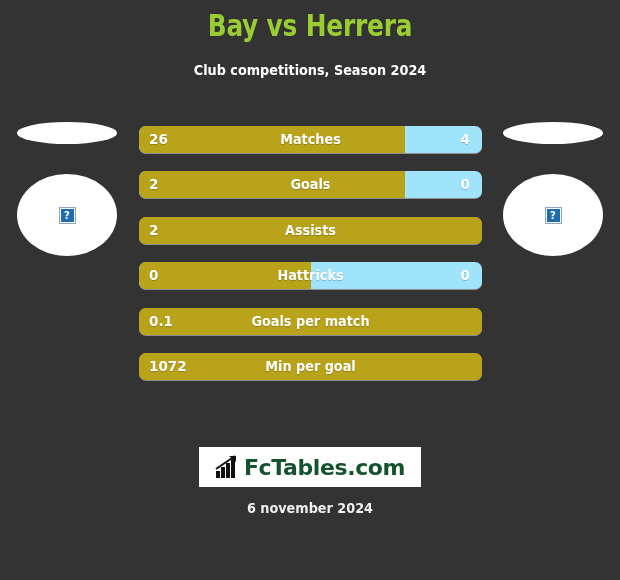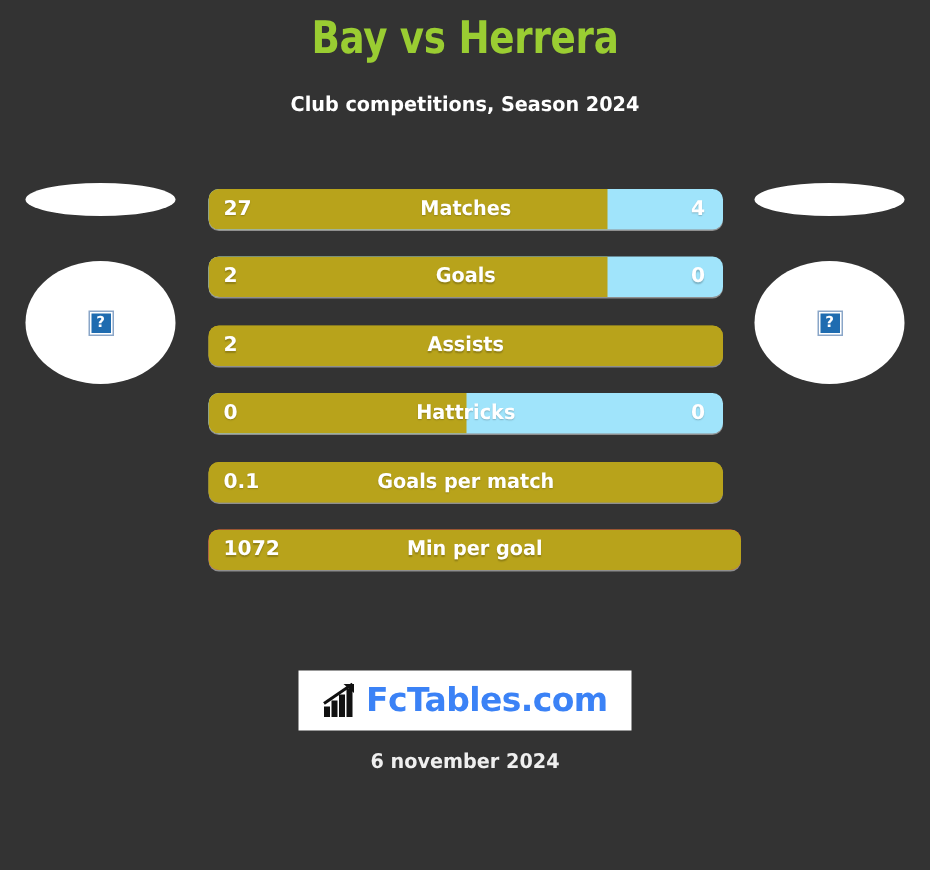--- a/index.html
+++ b/index.html
@@ -159,21 +159,21 @@
     background: #ffffff;
     display: flex;
     align-items: center;
     justify-content: center;
     gap: 3px;
   }
   #logo-mark {
     display: block;
   }
   #logo-text {
-    color: #3b82f6;
+    color: #14532d;
     font-size: 22px;
     font-weight: bold;
     font-family: "DejaVu Sans", sans-serif;
     letter-spacing: -0.4px;
   }
   #date {
     position: absolute;
     top: 500px;
     left: 0;
     width: 620px;
@@ -205,21 +205,21 @@
   <div class="badge-oval">
     <span class="broken-img">
       <span class="inner">?</span>
     </span>
   </div>
 </div>
 
 <div id="bars">
     <div class="bar-row" style="background: rgb(160, 228, 251);">
       <div class="bar-home" style="width: 77.6%; background: rgb(184, 163, 27);"></div>
-      <span class="bar-val home">27</span>
+      <span class="bar-val home">26</span>
       <span class="bar-label">Matches</span>
       <span class="bar-val away">4</span>
     </div>
     <div class="bar-row" style="background: rgb(160, 228, 251);">
       <div class="bar-home" style="width: 77.6%; background: rgb(184, 163, 27);"></div>
       <span class="bar-val home">2</span>
       <span class="bar-label">Goals</span>
       <span class="bar-val away">0</span>
     </div>
     <div class="bar-row" style="background: rgb(184, 163, 27);">
@@ -231,21 +231,21 @@
       <div class="bar-home" style="width: 50%; background: rgb(184, 163, 27);"></div>
       <span class="bar-val home">0</span>
       <span class="bar-label">Hattricks</span>
       <span class="bar-val away">0</span>
     </div>
     <div class="bar-row" style="background: rgb(184, 163, 27); margin-top: 13px;">
       <div class="bar-home" style="width: 100%; background: rgb(184, 163, 27);"></div>
       <span class="bar-val home">0.1</span>
       <span class="bar-label">Goals per match</span>
     </div>
-    <div class="bar-row" style="background: #ef4444; padding-left: 12px;">
+    <div class="bar-row" style="background: #ef4444;">
       <div class="bar-home" style="width: 100%; background: rgb(184, 163, 27);"></div>
       <span class="bar-val home">1072</span>
       <span class="bar-label">Min per goal</span>
     </div>
   </div>
 
 <div id="logo-box">
   <svg id="logo-mark" width="26" height="24" viewBox="0 0 26 24" aria-hidden="true">
     <rect x="1" y="16" width="4" height="7" fill="#111111"></rect>
     <rect x="6" y="12" width="4" height="11" fill="#111111"></rect>

